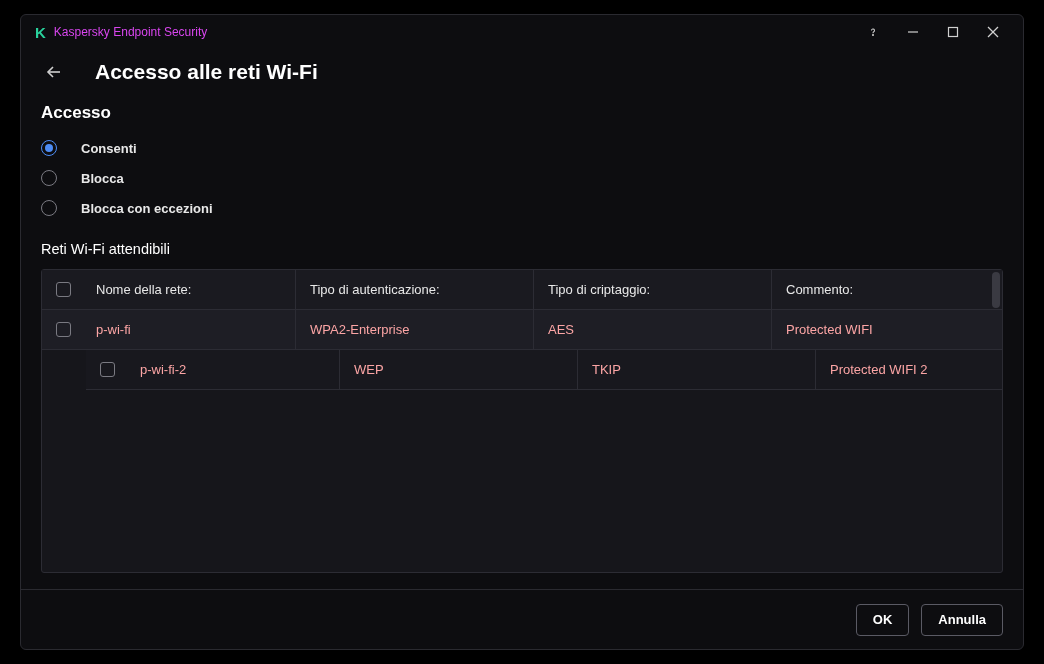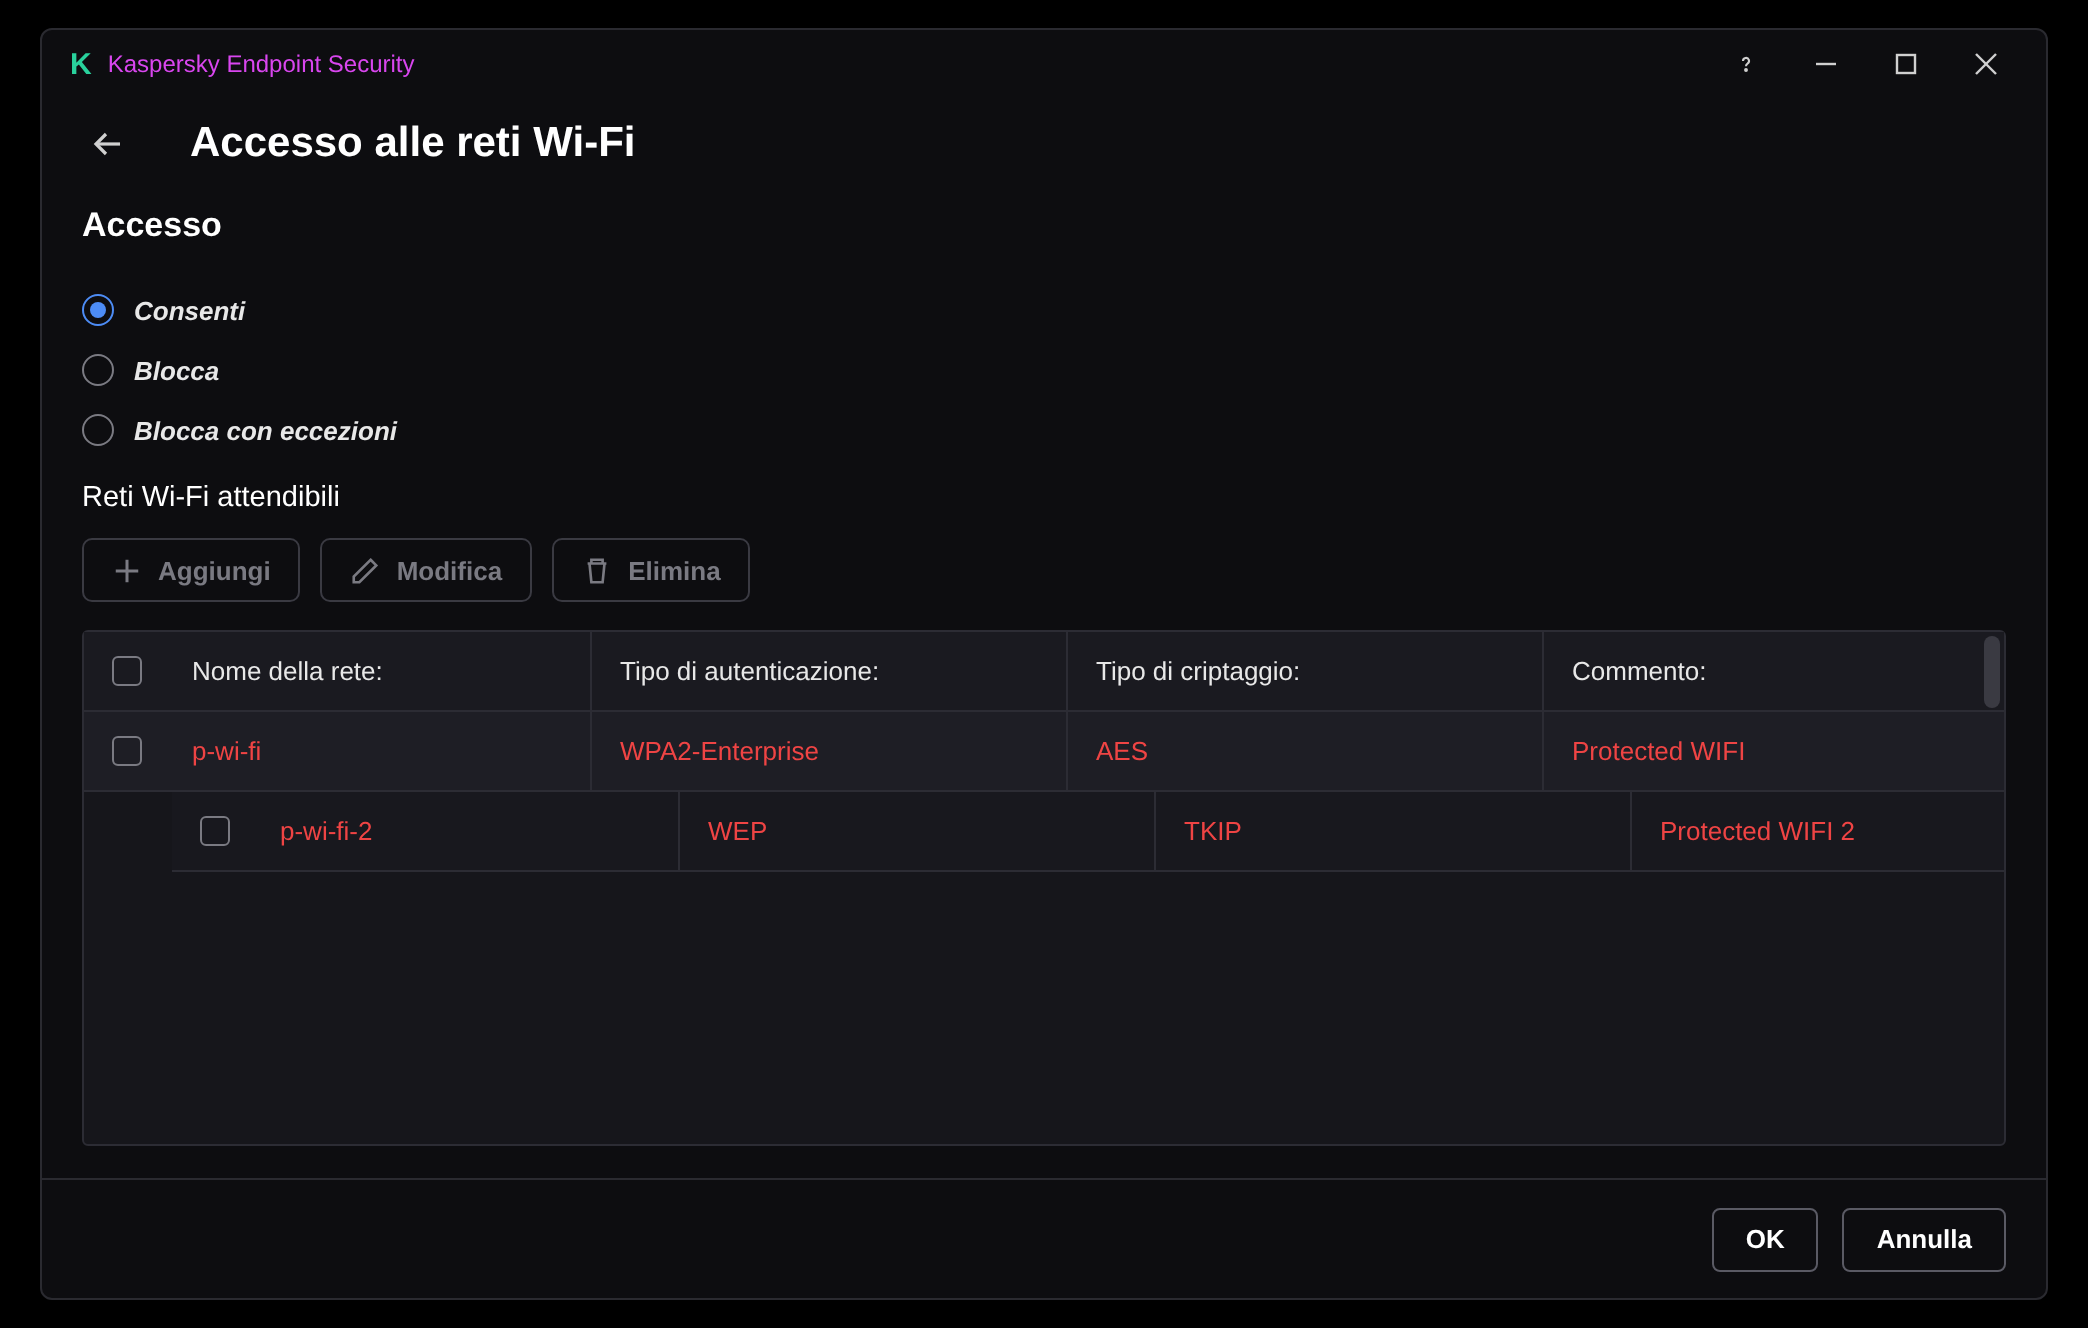--- a/index.html
+++ b/index.html
@@ -64,25 +64,24 @@
   }
   .section-label {
     font-size:17px;
     font-weight:700;
     color:#fff;
     margin-bottom:10px;
   }
   .radio-group { margin-bottom: 14px; }
   .radio-row {
     display:flex;
-    align-items:flex-end;
-    gap:10px;
+    align-items:center;
+    gap:24px;
     height:30px;
     cursor:pointer;
-    font-style:italic;
   }
   .radio-outer {
     width:16px; height:16px;
     border-radius:50%;
     border:1.5px solid #7a7a82;
     display:flex; align-items:center; justify-content:center;
     flex-shrink:0;
   }
   .radio-outer.selected {
     border-color:#4d8cf5;
@@ -152,21 +151,21 @@
   .col-auth { width:238px; flex:none; border-right:1px solid #2c2c34; }
   .col-enc  { width:238px; flex:none; border-right:1px solid #2c2c34; }
   .col-comm { flex:1; }
   .thead .col-name { display:flex; gap:0; }
   .tbody { }
   .trow {
     display:flex;
     height:40px;
     align-items:center;
     font-size:13px;
-    color:#ef4444;
+    color:#fca5a5;
     border-bottom:1px solid #2c2c34;
   }
   .trow:nth-child(1) { background:#1e1e25; }
   .trow:nth-child(2) { background:#18181e;margin-left:44px; }
   .chk {
     width:15px; height:15px;
     border:1.5px solid #7a7a82;
     border-radius:3px;
     cursor:pointer;
     flex-shrink:0;
@@ -260,41 +259,20 @@
         <span class="radio-label">Blocca</span>
       </div>
       <div class="radio-row">
         <span class="radio-outer"></span>
         <span class="radio-label">Blocca con eccezioni</span>
       </div>
     </div>
 
     <div class="section2-label">Reti Wi-Fi attendibili</div>
 
-    <div class="toolbar">
-      <button class="tool-btn">
-        <svg viewBox="0 0 16 16" stroke="currentColor" stroke-width="1.6">
-            <line x1="8" y1="2" x2="8" y2="14"></line>
-            <line x1="2" y1="8" x2="14" y2="8"></line>
-          </svg>
-        <span>Aggiungi</span>
-      </button>
-      <button class="tool-btn">
-        <svg viewBox="0 0 16 16" fill="none" stroke="currentColor" stroke-width="1.4">
-            <path d="M11 2l3 3-9 9H2v-3l9-9z"></path>
-          </svg>
-        <span>Modifica</span>
-      </button>
-      <button class="tool-btn">
-        <svg viewBox="0 0 16 16" fill="none" stroke="currentColor" stroke-width="1.4">
-            <path d="M3 4h10M5 4V2h6v2M4 4l1 10h6l1-10"></path>
-          </svg>
-        <span>Elimina</span>
-      </button>
-    </div>
 
     <div class="table-wrap">
       <div class="table-scrollbar"></div>
       <div class="thead">
         <div class="th col-chk">
             <span class="chk"></span>
           </div>
         <div class="th col-name" style="width:214px;">Nome della rete:</div>
         <div class="th col-auth">Tipo di autenticazione:</div>
         <div class="th col-enc">Tipo di criptaggio:</div>

